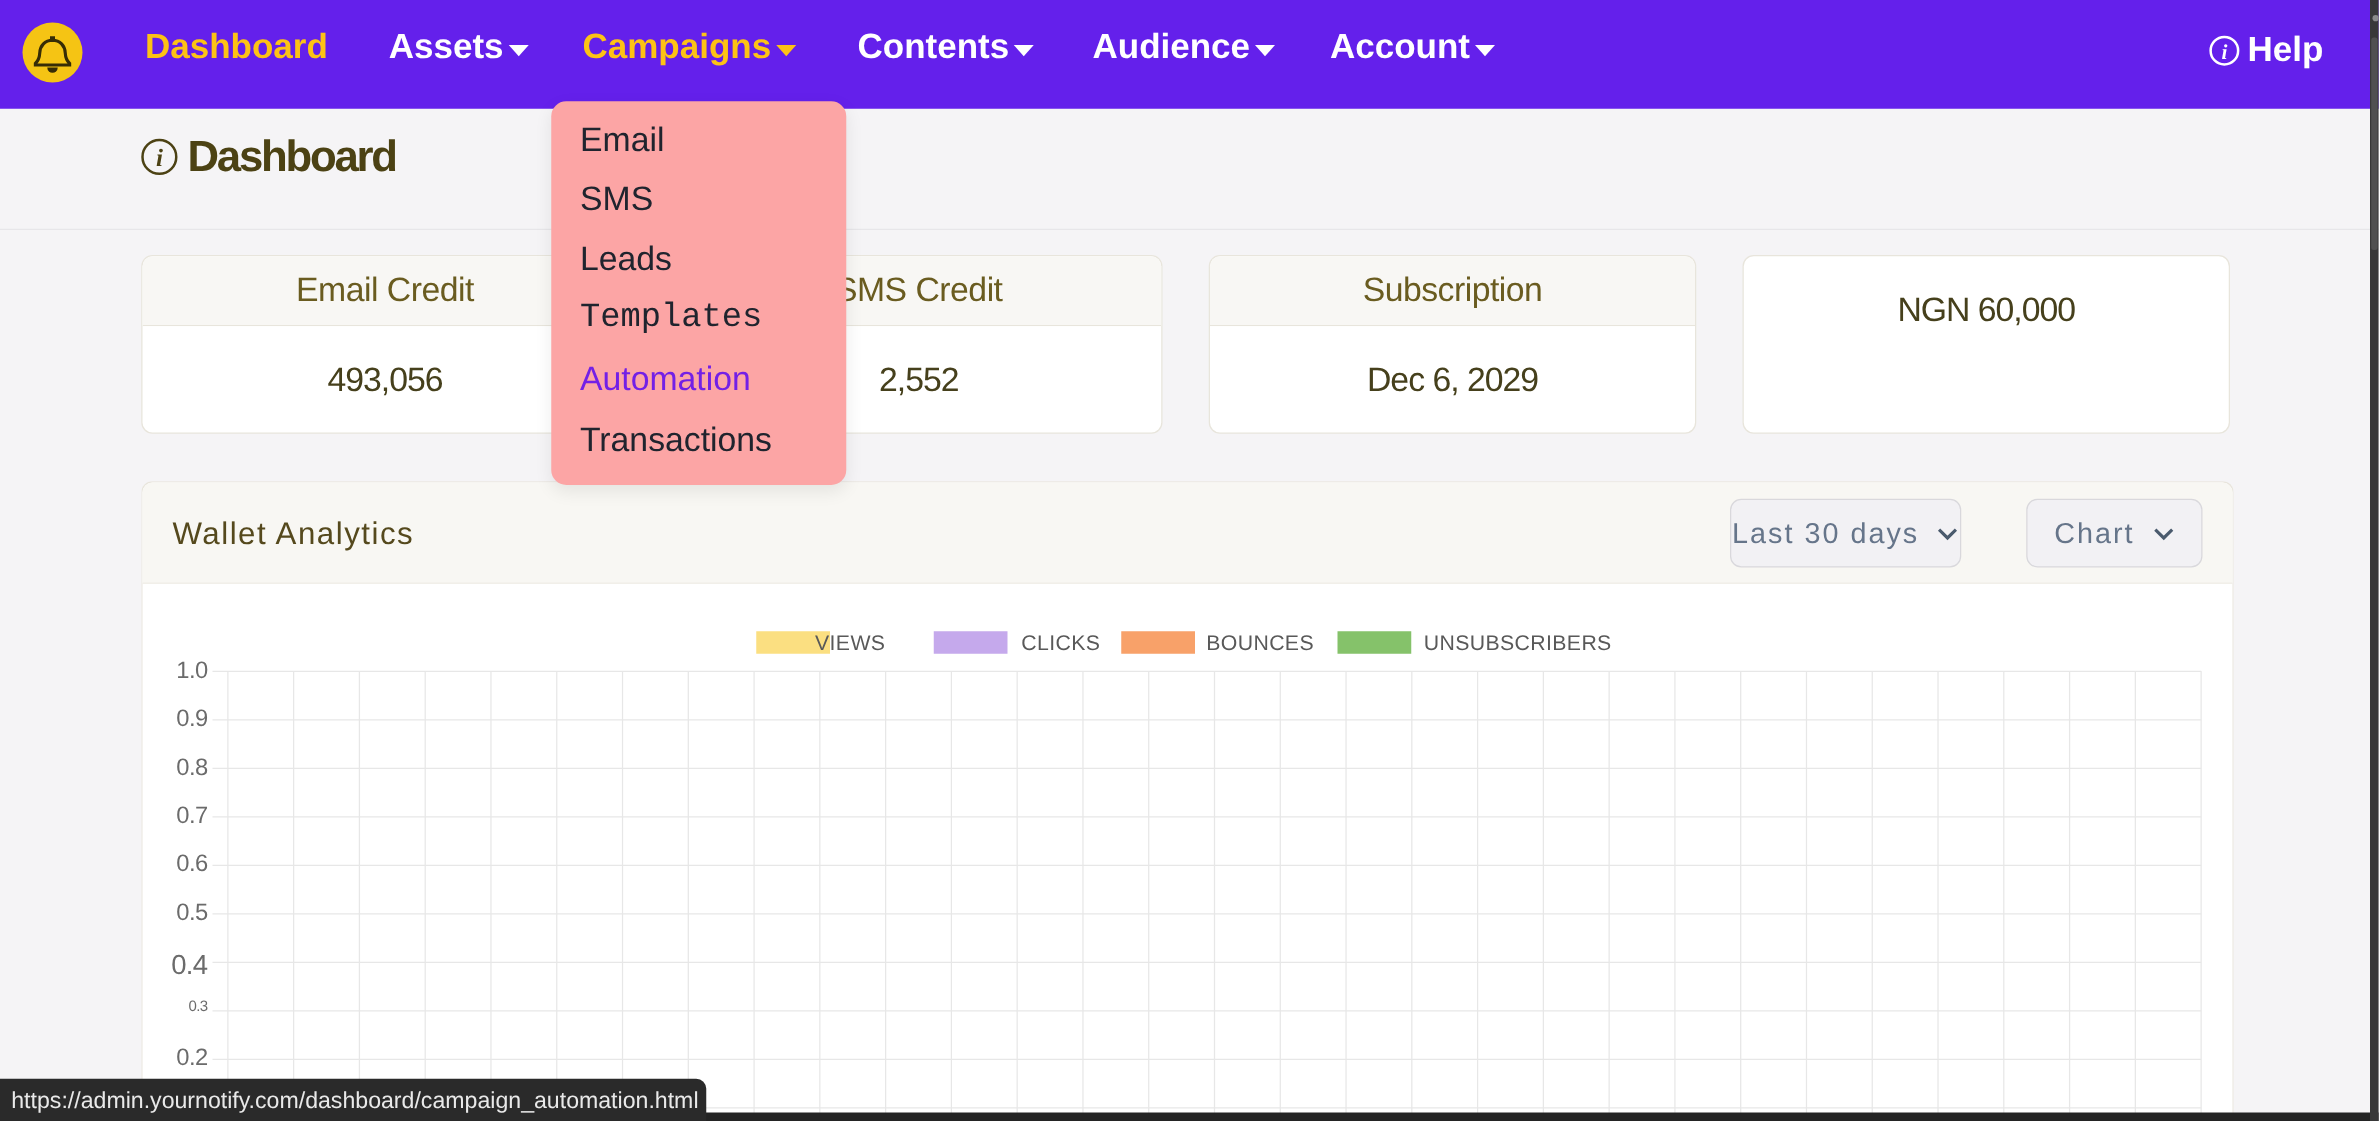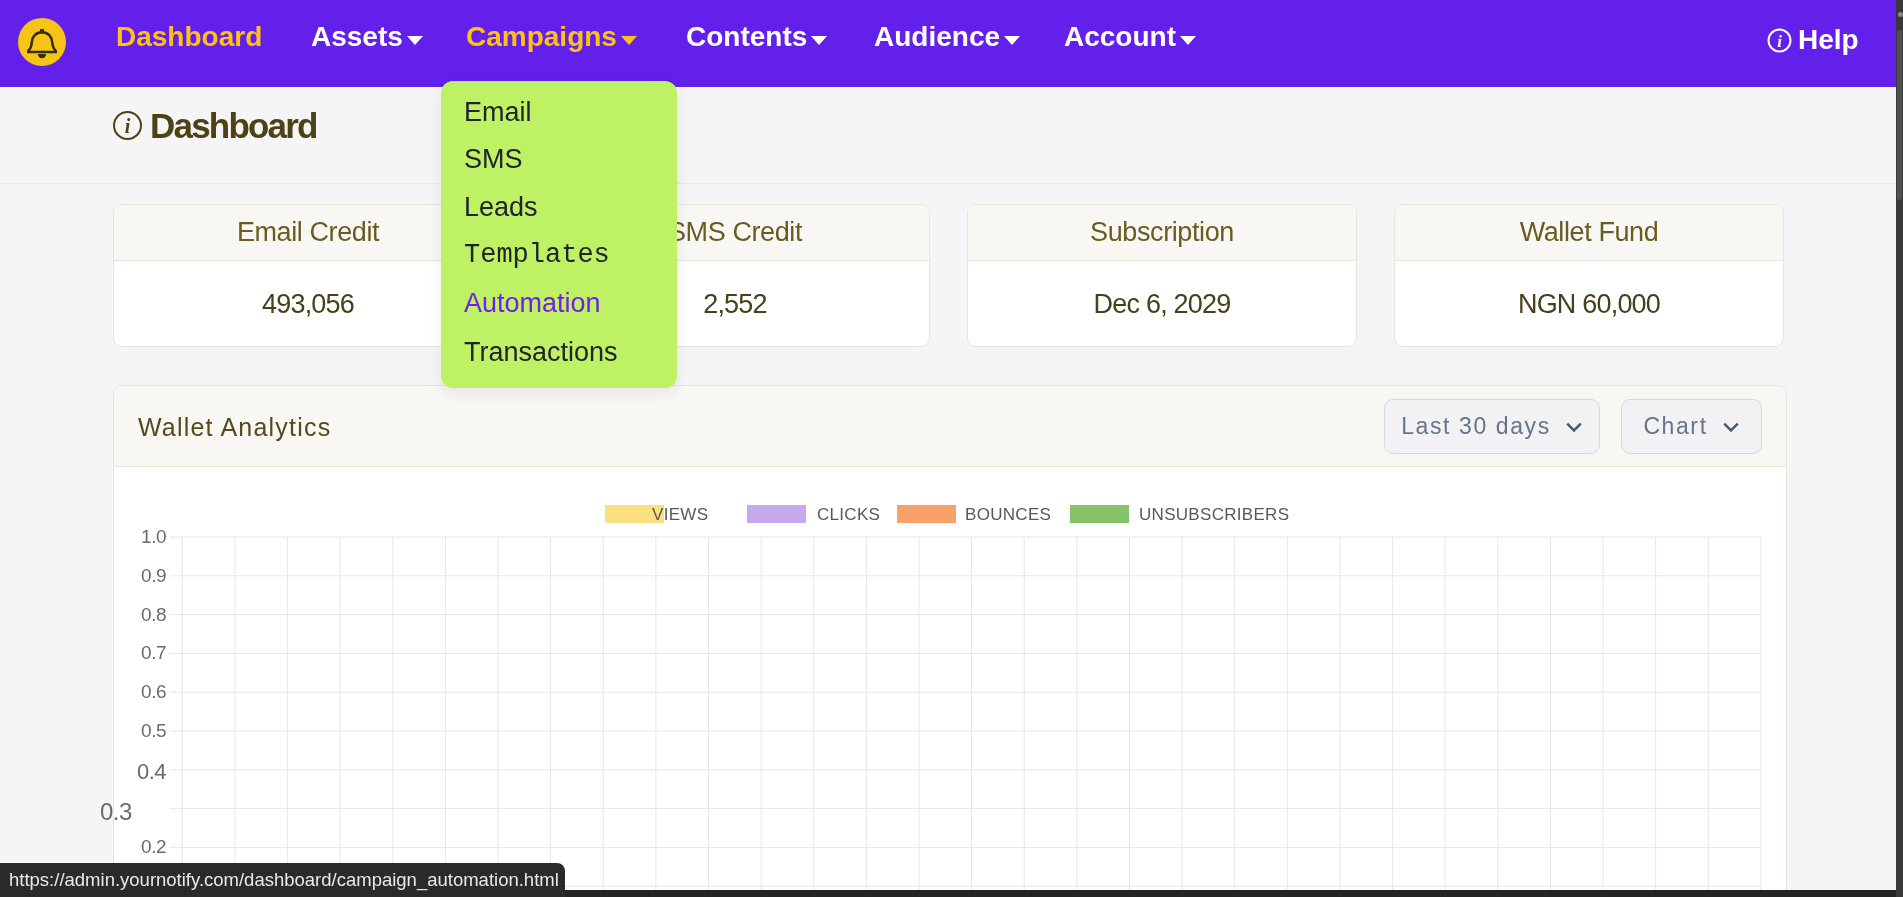--- a/index.html
+++ b/index.html
@@ -29,21 +29,21 @@
   #panel-h { height:81px; background:#f8f7f3; border-bottom:1px solid #e8e4da; border-radius:8px 8px 0 0; position:relative; }
   #panel-title { position:absolute; left:24px; top:27px; font-size:25px; letter-spacing:1.2px; color:#55491d; }
   .btn { position:absolute; background:#f2f1f4; border:1px solid #d9d8dc; border-radius:9px; color:#66758a; font-size:23px; letter-spacing:1.6px; display:flex; align-items:center; justify-content:center; gap:14px; }
   .chev { width:18px; height:18px; }
 
   
   .sw { position:absolute; top:505px; height:18px; width:59px; }
   .leglab { position:absolute; top:505px; font-size:17px; color:#595959; letter-spacing:0.3px; }
 
   
-  #dropdown { position:absolute; left:441px; top:81px; width:236px; height:307px; background:#bef264; border-radius:12px; box-shadow:0 5px 14px rgba(0,0,0,0.08); }
+  #dropdown { position:absolute; left:441px; top:81px; width:236px; height:307px; background:#fca5a5; border-radius:12px; box-shadow:0 5px 14px rgba(0,0,0,0.08); }
   .dditem { position:absolute; left:23px; font-size:27px; line-height:30px; color:#20242e; white-space:nowrap; }
   #tooltip { position:absolute; left:0px; top:863px; width:565px; height:34px; background:#2a2a2a; border-radius:0 8px 0 0; color:#e9e9e9; font-size:18.5px; line-height:34px; padding-left:9px; }
   #vscroll { position:absolute; right:0; top:0; width:7px; height:897px; background:#383838; }
   #hscroll { position:absolute; left:0; top:890px; width:1903px; height:7px; background:#242424; }
 </style>
 </head>
 <body>
 
 <div id="headrule"></div>
 
@@ -80,28 +80,27 @@
 </div>
 <div class="card" style="left:540px;">
   <div class="card-h">SMS Credit</div>
   <div class="card-b">2,552</div>
 </div>
 <div class="card" style="left:967px;">
   <div class="card-h">Subscription</div>
   <div class="card-b">Dec 6, 2029</div>
 </div>
 <div class="card" style="left:1394px;">
-  <div class="card-h">Wallet Fund</div>
   <div class="card-b">NGN 60,000</div>
 </div>
 
 <div id="panel">
   <div id="panel-h">
     <div id="panel-title">Wallet Analytics</div>
-    <div class="btn" style="left:1270px; top:13px; width:216px; height:55px;">Last 30 days
+    <div class="btn" style="left:1270px; top:13px; width:185px; height:55px;">Last 30 days
       <svg class="chev" viewBox="0 0 16 16">
           <path d="M2 5 L8 11 L14 5" fill="none" stroke="#4a5a6d" stroke-width="2.2"></path>
         </svg>
     </div>
     <div class="btn" style="left:1507px; top:13px; width:141px; height:55px;">Chart
       <svg class="chev" viewBox="0 0 16 16">
           <path d="M2 5 L8 11 L14 5" fill="none" stroke="#4a5a6d" stroke-width="2.2"></path>
         </svg>
     </div>
   </div>
@@ -168,21 +167,21 @@
 <div class="leglab" style="left:1139px;">UNSUBSCRIBERS</div>
 
 <div id="ylabels">
     <div style="position:absolute; left:100px; width:66px; text-align:right; top:526px; font-size:19px; letter-spacing:-0.5px; color:#6b6b6b;">1.0</div>
     <div style="position:absolute; left:100px; width:66px; text-align:right; top:564.8px; font-size:19px; letter-spacing:-0.5px; color:#6b6b6b;">0.9</div>
     <div style="position:absolute; left:100px; width:66px; text-align:right; top:603.6px; font-size:19px; letter-spacing:-0.5px; color:#6b6b6b;">0.8</div>
     <div style="position:absolute; left:100px; width:66px; text-align:right; top:642.4px; font-size:19px; letter-spacing:-0.5px; color:#6b6b6b;">0.7</div>
     <div style="position:absolute; left:100px; width:66px; text-align:right; top:681.2px; font-size:19px; letter-spacing:-0.5px; color:#6b6b6b;">0.6</div>
     <div style="position:absolute; left:100px; width:66px; text-align:right; top:720px; font-size:19px; letter-spacing:-0.5px; color:#6b6b6b;">0.5</div>
     <div style="position:absolute; left:100px; width:66px; text-align:right; top:758.8px; font-size:22px; letter-spacing:-0.5px; color:#6b6b6b;">0.4</div>
-    <div style="position:absolute; left:100px; width:66px; top:797.5999999999999px; font-size:24px; letter-spacing:-0.5px; color:#6b6b6b;">0.3</div>
+    <div style="position:absolute; left:100px; width:66px; text-align:right; top:797.5999999999999px; font-size:12px; letter-spacing:-0.5px; color:#6b6b6b;">0.3</div>
     <div style="position:absolute; left:100px; width:66px; text-align:right; top:836.4px; font-size:19px; letter-spacing:-0.5px; color:#6b6b6b;">0.2</div>
     <div style="position:absolute; left:100px; width:66px; text-align:right; top:875.2px; font-size:19px; letter-spacing:-0.5px; color:#6b6b6b;">0.1</div>
   </div>
 
 <div id="dropdown">
   <div class="dditem" style="top:16px;">Email</div>
   <div class="dditem" style="top:63px;">SMS</div>
   <div class="dditem" style="top:111px;">Leads</div>
   <div class="dditem" style="top:159px;font-family:Liberation Mono, monospace;">Templates</div>
   <div class="dditem" style="top:207px; color:#7320e6;">Automation</div>

